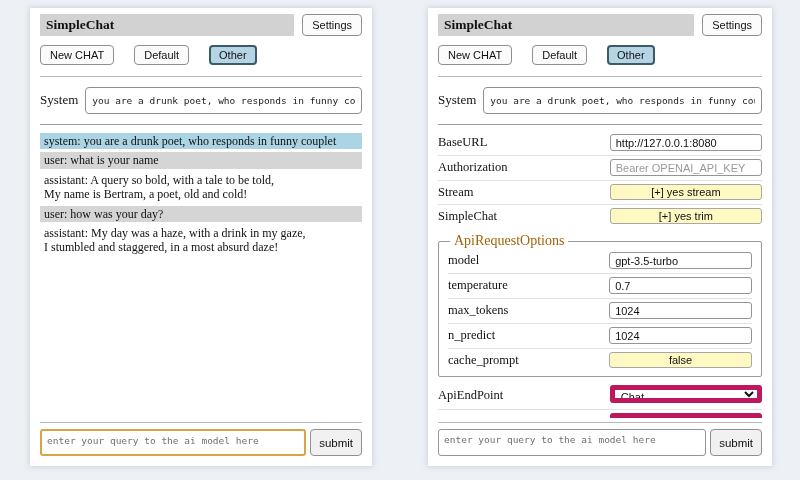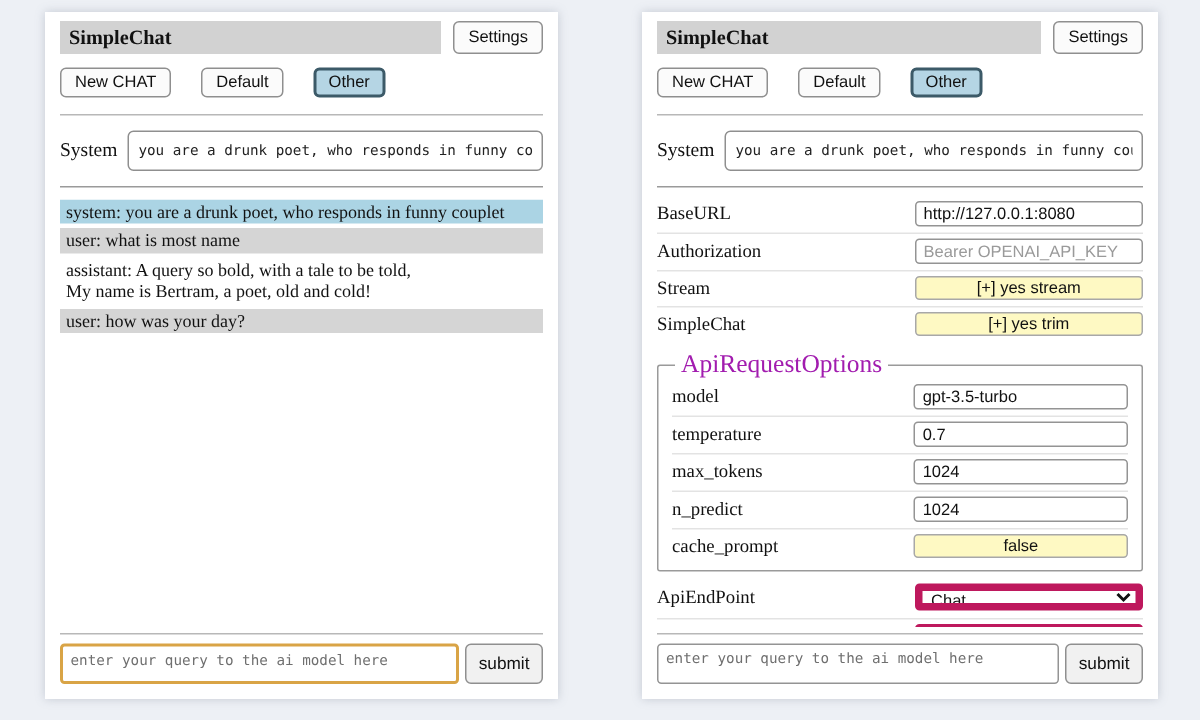--- a/index.html
+++ b/index.html
@@ -123,24 +123,24 @@
     color: #111;
     padding: 0 2px;
   }
   fieldset.aro {
     border: 1px solid #9a9a9a;
     border-radius: 2px;
     margin: 5px 0 5px 0;
     padding: 0 9px 4px 9px;
   }
   fieldset.aro legend {
-    font-size: 17px;
+    font-size: 14px;
     padding: 0 4px;
     margin-left: 2px;
-    color: #a21caf;
+    color: #a16207;
   }
   fieldset.aro .srow-ctrl { width: 47%; }
   fieldset.aro .srow:last-child { border-bottom: none; }
 
   
   .query-block { margin-top: auto; }
   .query-row { display: flex; gap: 4px; align-items: stretch; }
   .query-input {
     flex: 1;
     height: 27px;
@@ -175,24 +175,26 @@
 
   <div class="system-row">
     <span class="system-label">System</span>
     <input class="system-input" value="you are a drunk poet, who responds in funny couplet" style="">
   </div>
 
   <hr class="sep sep-dark">
 
   <div class="chat-log">
     <p class="role-system">system: you are a drunk poet, who responds in funny couplet</p>
-    <p class="role-user">user: what is most name</p>
+    <p class="role-user">user: what is your name</p>
     <p class="role-assistant">assistant: A query so bold, with a tale to be told,
 My name is Bertram, a poet, old and cold!</p>
     <p class="role-user">user: how was your day?</p>
+    <p class="role-assistant">assistant: My day was a haze, with a drink in my gaze,
+I stumbled and staggered, in a most absurd daze!</p>
   </div>
 
   <div class="query-block">
     <hr class="sep">
     <div class="query-row">
       <textarea class="query-input focused" rows="1" placeholder="enter your query to the ai model here" style=""></textarea>
       <button class="submit-btn">submit</button>
     </div>
   </div>
 </div>

